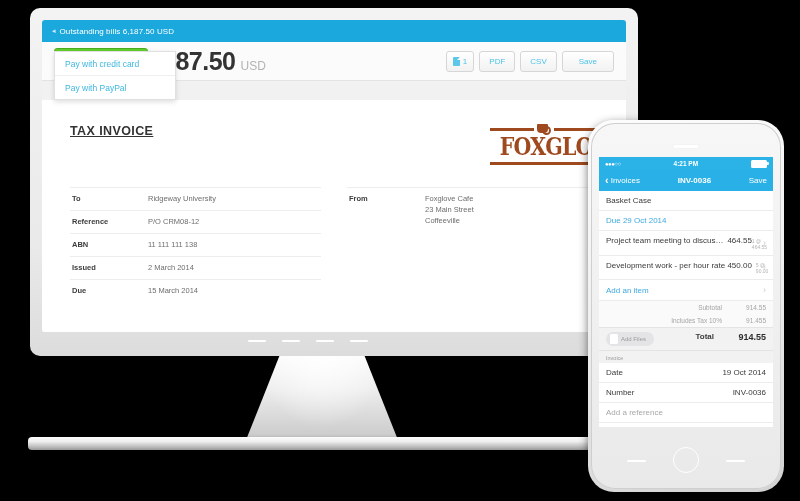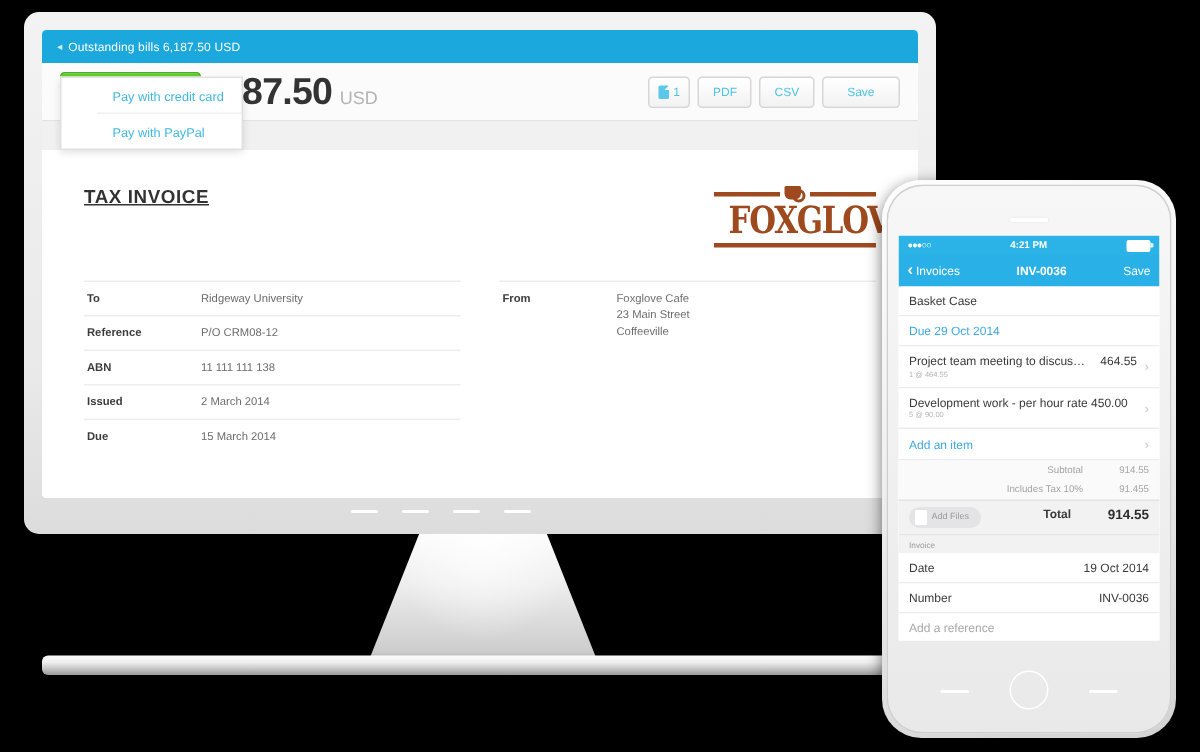--- a/index.html
+++ b/index.html
@@ -1,20 +1,20 @@
 <!DOCTYPE html>
 <html><head>
 <meta charset="utf-8">
 <style>
   html,body{margin:0;padding:0;background:#000;}
   body{width:800px;height:501px;overflow:hidden;font-family:"Liberation Sans",sans-serif;}
   #stage{position:relative;width:800px;height:501px;background:#000;}
 
   
-  #monitor{position:absolute;left:16px;top:8px;width:608px;height:348px;
+  #monitor{position:absolute;left:30px;top:8px;width:608px;height:348px;
     background:linear-gradient(180deg,#f3f3f3 0%,#e9e9e9 70%,#dcdcdc 100%);
     border-radius:10px;box-shadow:0 2px 6px rgba(0,0,0,.5);}
   #monitor-bezel{position:absolute;left:12px;top:12px;width:584px;height:312px;
     background:#f7f7f7;border-radius:3px;overflow:hidden;
     box-shadow:inset 0 0 0 1px #d9d9d9;}
   #monitor-chin{position:absolute;left:12px;top:326px;width:584px;height:14px;}
   .speaker-dash{position:absolute;top:6px;width:18px;height:2px;background:#fff;border-radius:1px;}
   #mon-power{position:absolute;right:6px;top:-1px;width:16px;height:16px;border:1.5px solid #e2e2e2;border-radius:50%;}
   #monitor-neck{position:absolute;left:246px;top:356px;width:152px;height:84px;
     background:linear-gradient(180deg,#fbfbfb 0%,#ededed 40%,#c9c9c9 100%);
@@ -54,21 +54,21 @@
     border-style:solid;border-color:transparent transparent #fff transparent;}
 
   #subbar{height:20px;background:#f1f1f1;border-bottom:1px solid #e4e4e4;
     display:flex;align-items:center;padding:0 12px;}
   #subbar .q{font-size:7.5px;color:#b9b9b9;}
 
   
   #dropdown{position:absolute;left:12px;top:31px;width:120px;background:#fff;
     border:1px solid #e0e0e0;box-shadow:0 2px 5px rgba(0,0,0,.13);z-index:20;}
   .ddi{height:23px;display:flex;align-items:center;padding:0 10px;
-    font-size:8.5px;color:#3fb8e0;cursor:pointer;margin-left:24px;}
+    font-size:8.5px;color:#3fb8e0;cursor:pointer;}
   .ddi+.ddi{border-top:1px solid #efefef;}
 
   
   #doc{position:absolute;left:0;top:80px;width:584px;height:232px;background:#fff;
     padding:0 28px;box-sizing:border-box;overflow:hidden;}
   #doc-head{display:flex;align-items:flex-start;justify-content:space-between;
     padding-top:24px;}
   #doctitle{font-size:12.5px;font-weight:bold;color:#333;letter-spacing:.4px;text-decoration:underline;}
   #logo{width:108px;text-align:center;}
   .logo-top{display:flex;align-items:center;justify-content:center;gap:3px;}
@@ -123,21 +123,21 @@
   #ph-nav .save{font-size:8px;}
 
   .ph-row{padding:5px 7px;border-bottom:1px solid #ececec;background:#fff;
     display:flex;align-items:center;min-height:13px;box-sizing:border-box;}
   .ph-row .lbl{font-size:8px;color:#3a3a3a;}
   .ph-row .blue{color:#3fa9e0;}
   .ph-row .grow{flex:1;}
   .ph-amt{font-size:8px;color:#3a3a3a;margin-left:4px;}
   .chevr{color:#c9c9c9;font-size:9px;margin-left:5px;}
   .ph-sub{font-size:5px;color:#b4b4b4;margin-top:1.5px;}
-  .itemtext{display:flex;flex-direction:column;flex:1;min-width:0;}
+  .itemtext{display:flex;flex-direction:row;flex:1;min-width:0;}
   .itemtop{display:flex;align-items:baseline;}
   .itemtop .desc{font-size:8px;color:#3a3a3a;white-space:nowrap;overflow:hidden;
     text-overflow:ellipsis;flex:1;}
   .ph-group{background:#fafafa;}
   .totrow{display:flex;align-items:center;padding:3px 7px;background:#fafafa;}
   .totrow .tl{margin-left:auto;font-size:6.5px;color:#a5a5a5;}
   .totrow .tv{width:44px;text-align:right;font-size:6.5px;color:#a5a5a5;}
   #grandtot{display:flex;align-items:flex-start;padding:4px 7px;background:#f2f2f2;
     border-top:1px solid #e4e4e4;border-bottom:1px solid #e4e4e4;}
   #addfiles{display:flex;align-items:center;gap:3px;background:#e4e4e6;

